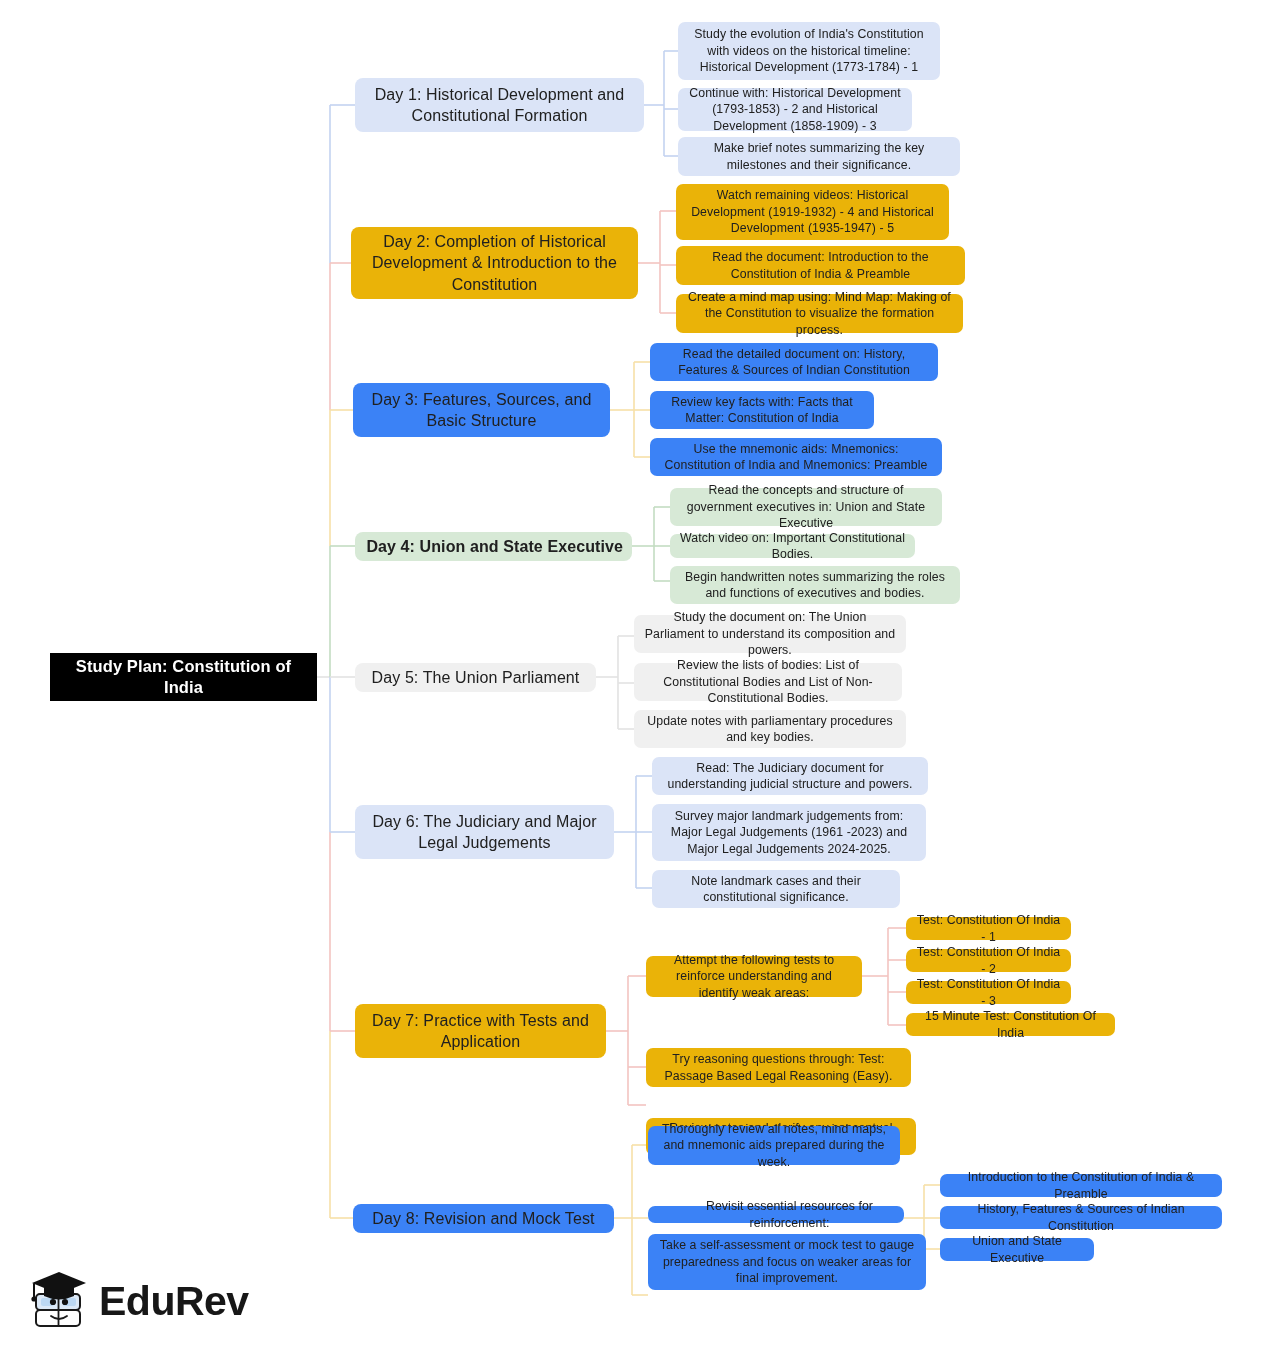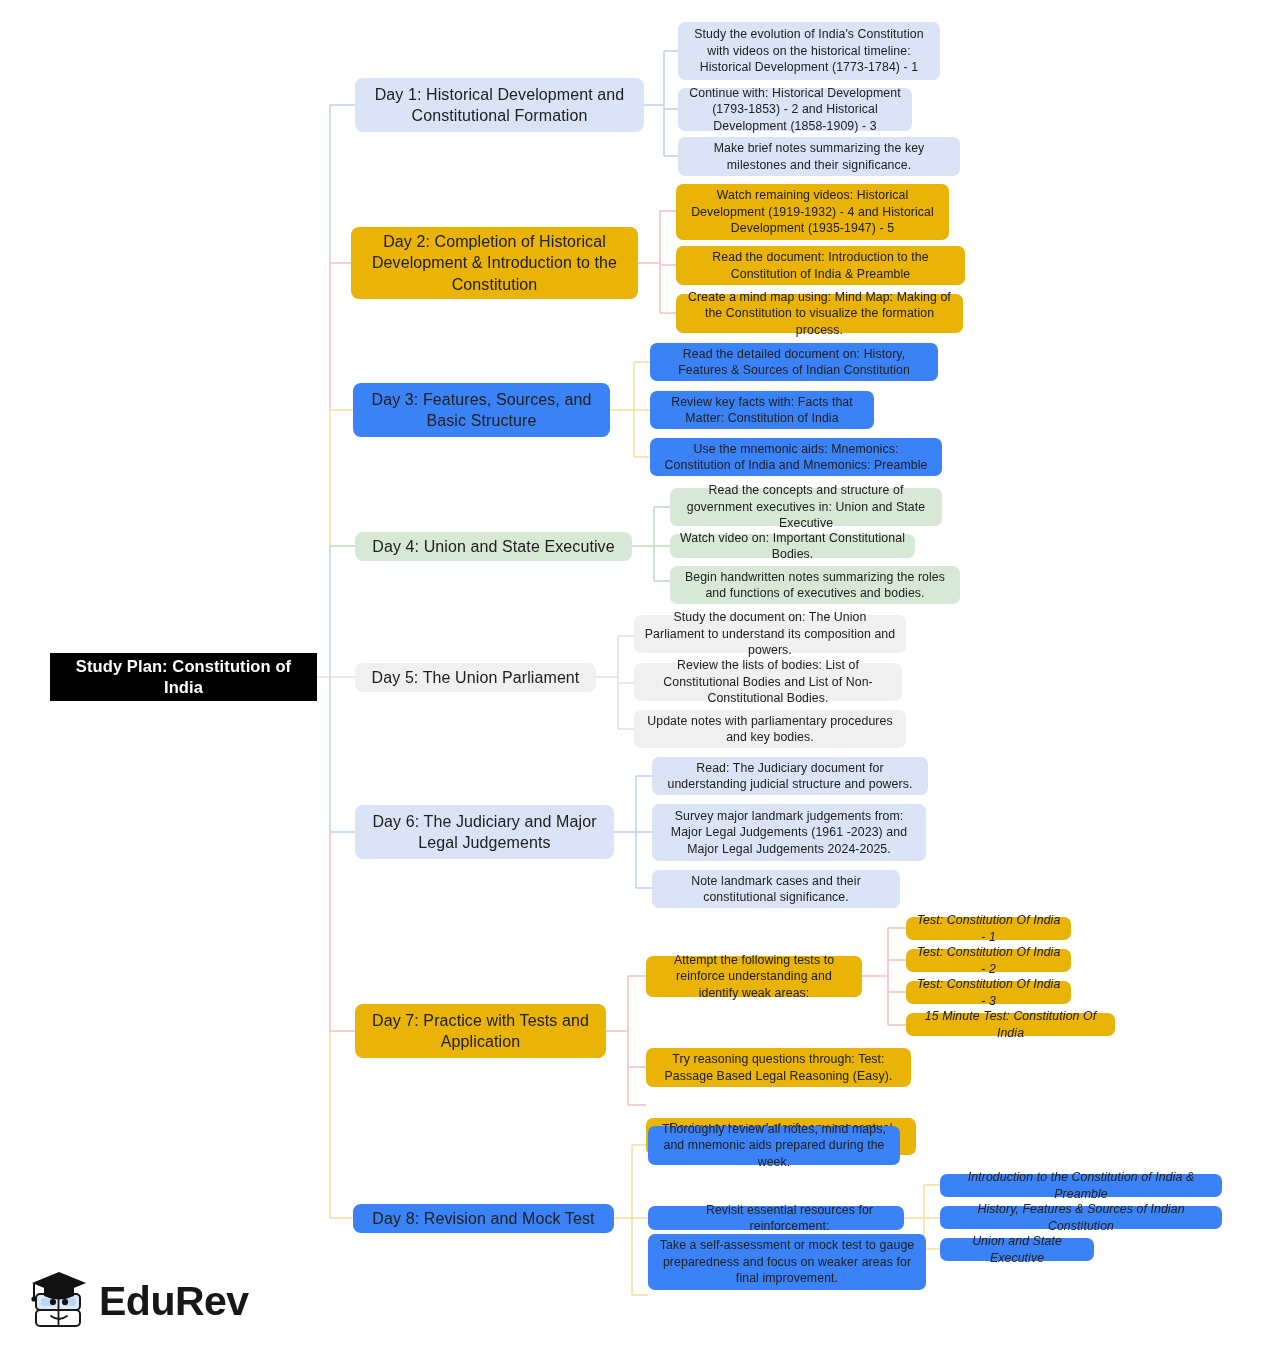--- a/index.html
+++ b/index.html
@@ -35,26 +35,26 @@
   .root{
     background:#000000;
     color:#ffffff;
     font-weight:bold;
     font-size:16.5px;
     border-radius:0;
     line-height:1.3;
   }
   .lvl1{ font-size:16px; border-radius:8px; }
   .lvl2{ font-size:12.3px; }
-  .lvl3{ font-size:12.3px;font-style:italic; }
+  .lvl3{ font-size:12.3px; }
 
   .c-blue   { background:#dbe4f7; }
   .c-pink   { background:#eab308; }
   .c-yellow { background:#3b82f6; }
-  .c-green  { background:#d7e9d6; }
+  .c-green  { background:#d7e9d6;justify-content:flex-end; }
   .c-gray   { background:#f0f0f0; }
 
   .logo{
     position:absolute;
     left:28px; top:1262px;
     width:215px; height:78px;
     display:flex; align-items:center; gap:9px;
   }
   .logo-mark{ width:62px; height:66px; flex:0 0 auto; }
   .logo-word{
@@ -191,21 +191,21 @@
   <div class="node lvl2 c-yellow" style="left:650px; top:343px; width:288px; height:38px;">
     <span>Read the detailed document on: History, Features &amp; Sources of Indian Constitution</span>
   </div>
   <div class="node lvl2 c-yellow" style="left:650px; top:391px; width:224px; height:38px;">
     <span>Review key facts with: Facts that Matter: Constitution of India</span>
   </div>
   <div class="node lvl2 c-yellow" style="left:650px; top:438px; width:292px; height:38px;">
     <span>Use the mnemonic aids: Mnemonics: Constitution of India and Mnemonics: Preamble</span>
   </div>
 
-  <div class="node lvl1 c-green" style="left:355px; top:532px; width:277px; height:29px;">
+  <div class="node lvl1 c-green" style="left:355px; top:532px; width:277px; height:29px;font-weight:bold;">
     <span>Day 4: Union and State Executive</span>
   </div>
   <div class="node lvl2 c-green" style="left:670px; top:488px; width:272px; height:38px;">
     <span>Read the concepts and structure of government executives in: Union and State Executive</span>
   </div>
   <div class="node lvl2 c-green" style="left:670px; top:534px; width:245px; height:24px;">
     <span>Watch video on: Important Constitutional Bodies.</span>
   </div>
   <div class="node lvl2 c-green" style="left:670px; top:566px; width:290px; height:38px;">
     <span>Begin handwritten notes summarizing the roles and functions of executives and bodies.</span>
@@ -261,21 +261,21 @@
   <div class="node lvl2 c-pink" style="left:646px; top:1118px; width:270px; height:37px;align-items:center;">
     <span>Review notes and clarify any conceptual doubts.</span>
   </div>
 
   <div class="node lvl1 c-yellow" style="left:353px; top:1204px; width:261px; height:29px;">
     <span>Day 8: Revision and Mock Test</span>
   </div>
   <div class="node lvl2 c-yellow" style="left:648px; top:1126px; width:252px; height:39px;">
     <span>Thoroughly review all notes, mind maps, and mnemonic aids prepared during the week.</span>
   </div>
-  <div class="node lvl2 c-yellow" style="left:648px; top:1206px; width:256px; height:24px;padding-left:36px;">
+  <div class="node lvl2 c-yellow" style="left:648px; top:1206px; width:256px; height:17px;padding-left:36px;">
     <span>Revisit essential resources for reinforcement:</span>
   </div>
   <div class="node lvl3 c-yellow" style="left:940px; top:1174px; width:282px; height:23px;">
     <span>Introduction to the Constitution of India &amp; Preamble</span>
   </div>
   <div class="node lvl3 c-yellow" style="left:940px; top:1206px; width:282px; height:23px;">
     <span>History, Features &amp; Sources of Indian Constitution</span>
   </div>
   <div class="node lvl3 c-yellow" style="left:940px; top:1238px; width:154px; height:23px;">
     <span>Union and State Executive</span>

